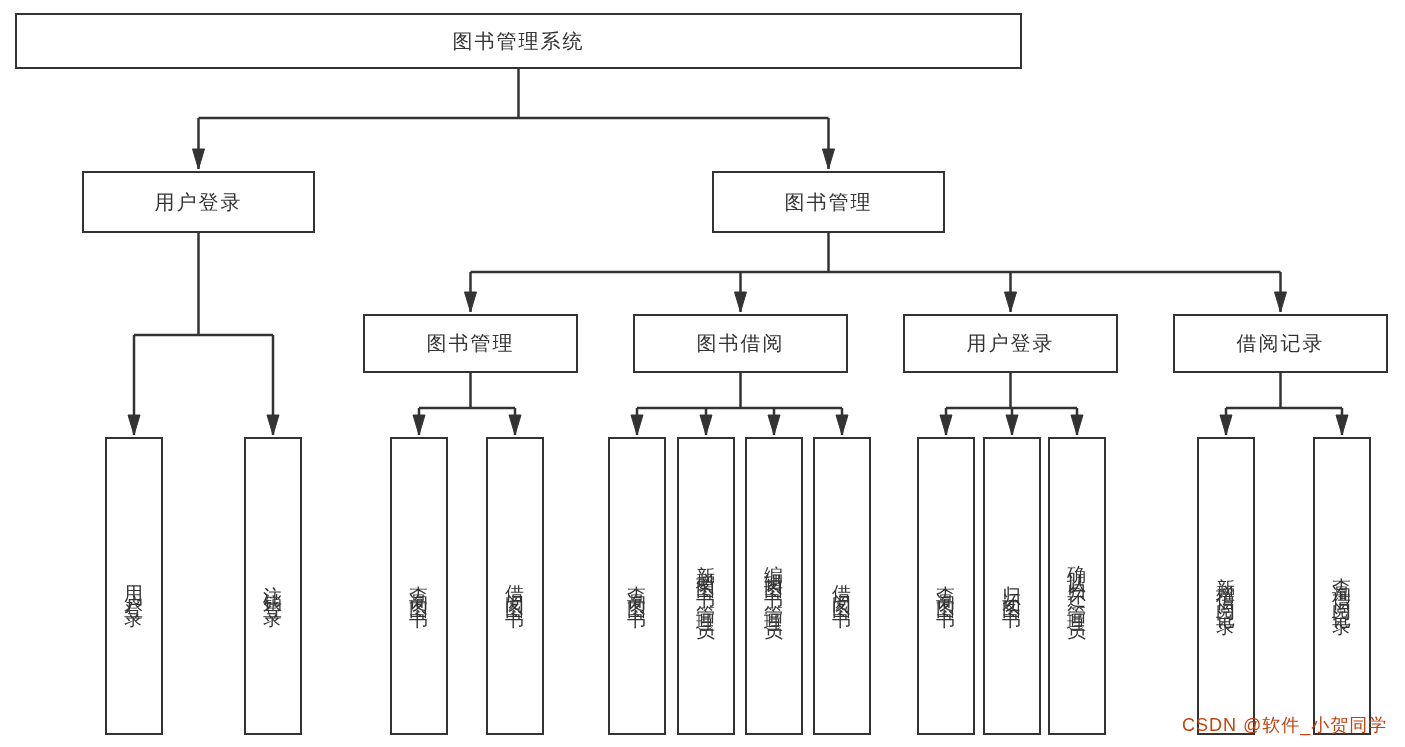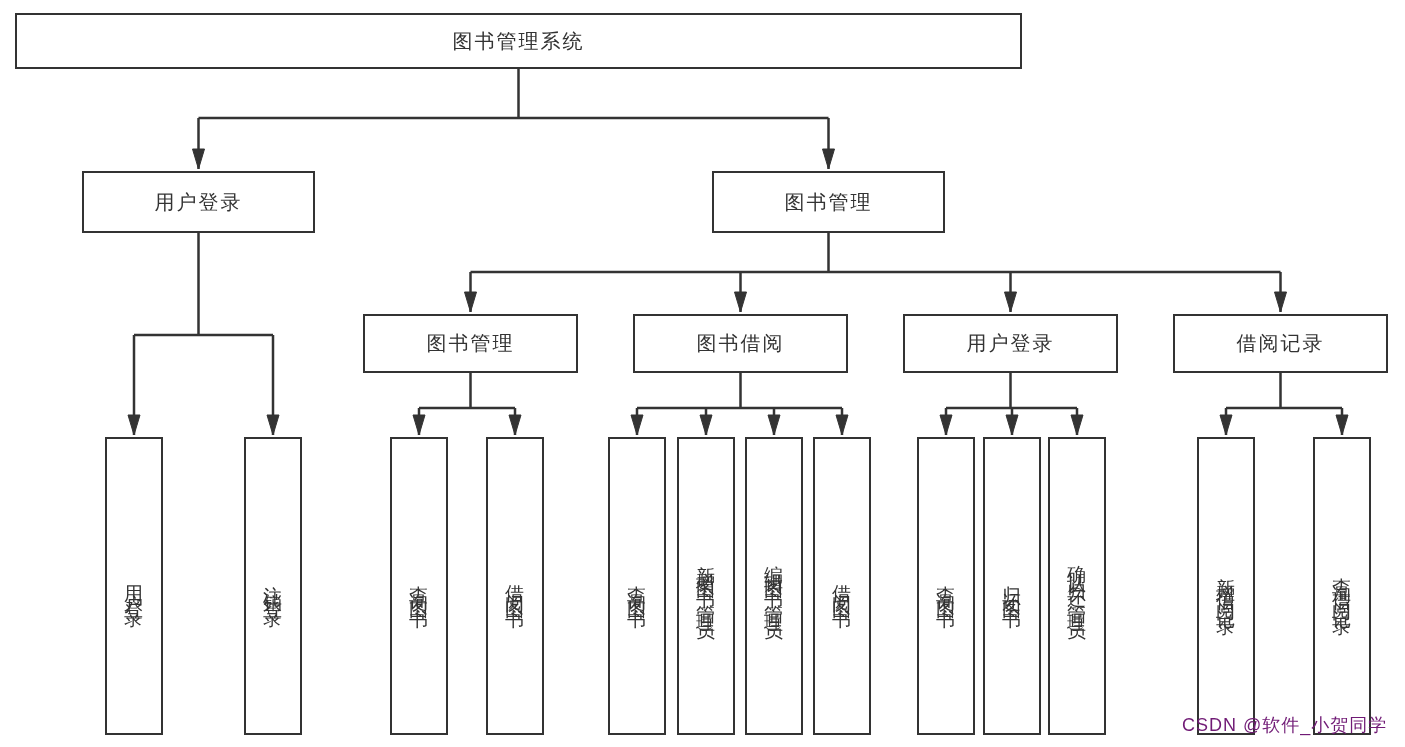--- a/index.html
+++ b/index.html
@@ -46,21 +46,21 @@
     line-height: 1;
     letter-spacing: 8px;
     white-space: nowrap;
   }
   .watermark {
     position: absolute;
     left: 1182px;
     top: 713px;
     font-size: 18px;
     letter-spacing: 1px;
-    color: #701a75;
+    color: #c2410c;
     white-space: nowrap;
   }
 </style>
 </head>
 <body>
 
 <div class="canvas">
 
   <svg class="wires" width="1405" height="747" viewBox="0 0 1405 747">
     <defs>

